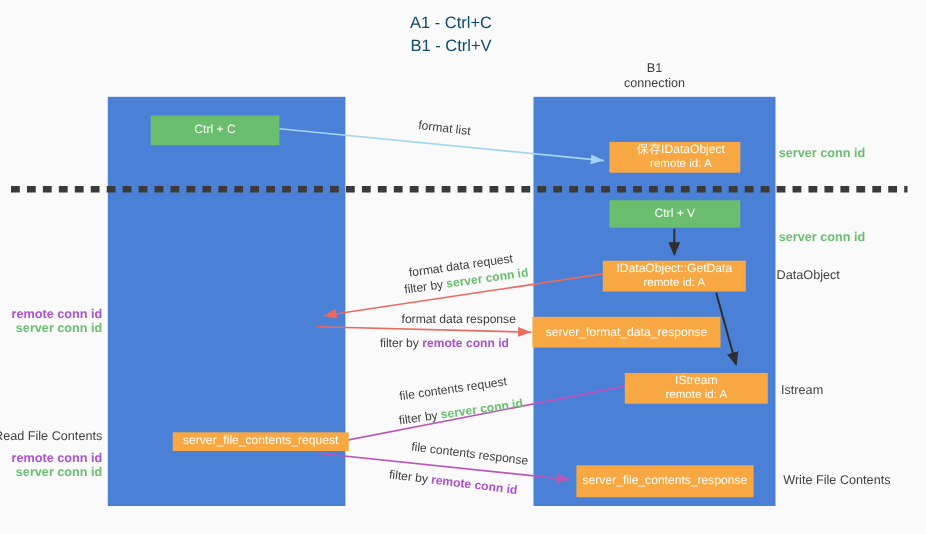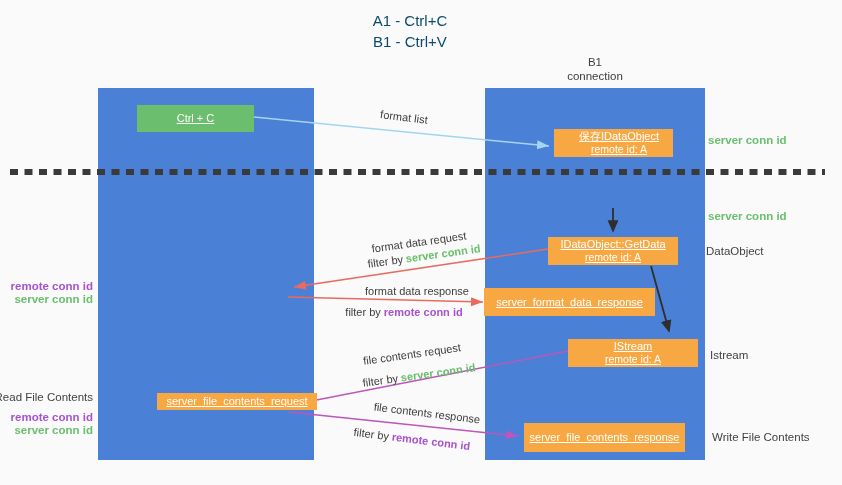--- a/index.html
+++ b/index.html
@@ -29,21 +29,21 @@
     position:absolute; top:88px; height:372px; background:#4a81d6; z-index:1;
   }
   .lane.left  { left:98px;  width:216px; }
   .lane.right { left:485px; width:220px; }
 
   svg.overlay { position:absolute; left:0; top:0; z-index:2; }
 
   .node {
     position:absolute; z-index:3; color:#ffffff;
     display:flex; flex-direction:column; align-items:center; justify-content:center;
-    font-size:11px; line-height:13px; text-align:right; white-space:nowrap;text-decoration:underline;
+    font-size:11px; line-height:13px; text-align:right; white-space:nowrap;
   }
   .node.green  { background:#6abe6e; }
   .node.orange { background:#f8a843; }
   .node .l2 { font-size:10.5px; }
 
   .flow-label {
     position:absolute; z-index:4; white-space:nowrap;
     font-size:11px; color:#3d3d3d;
     transform:translate(-50%,-50%);
   }
@@ -111,20 +111,23 @@
 
   <div class="node green" style="left:137px; top:105px; width:117px; height:27px;">
     <div>Ctrl + C</div>
   </div>
 
   <div class="node orange" style="left:554px; top:129px; width:119px; height:28px;padding-left:11px;">
     <div class="l1">保存IDataObject</div>
     <div class="l2">remote id: A</div>
   </div>
 
+  <div class="node green" style="left:554px; top:182px; width:119px; height:25px;">
+    <div>Ctrl + V</div>
+  </div>
 
   <div class="node orange" style="left:548px; top:237px; width:130px; height:28px;">
     <div class="l1">IDataObject::GetData</div>
     <div class="l2">remote id: A</div>
   </div>
 
 
   <div class="node orange" style="left:484px; top:288px; width:171px; height:28px;">
     <div>server_format_data_response</div>
   </div>

